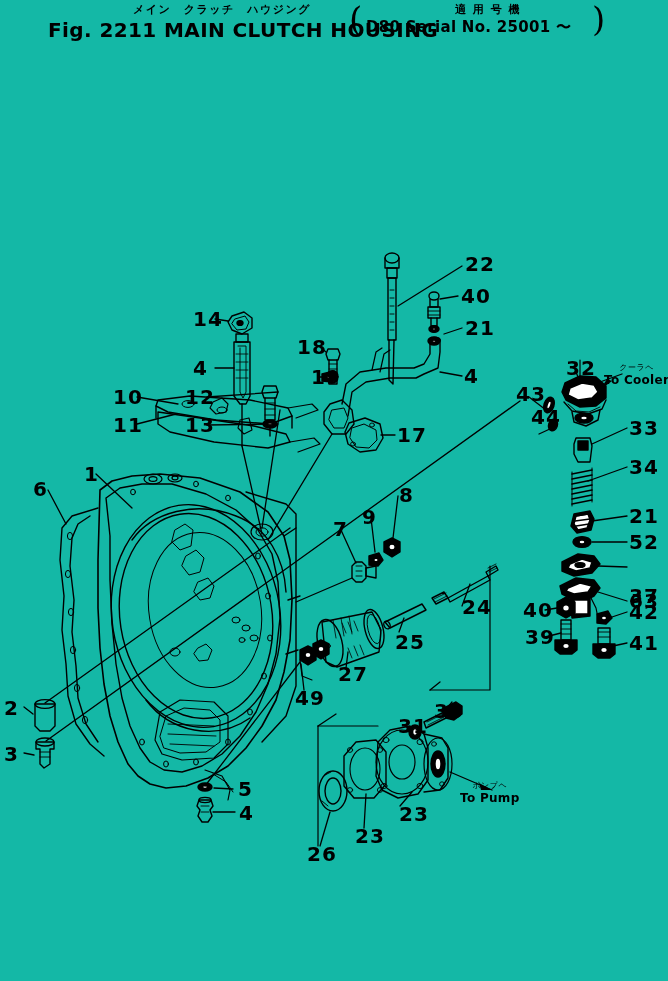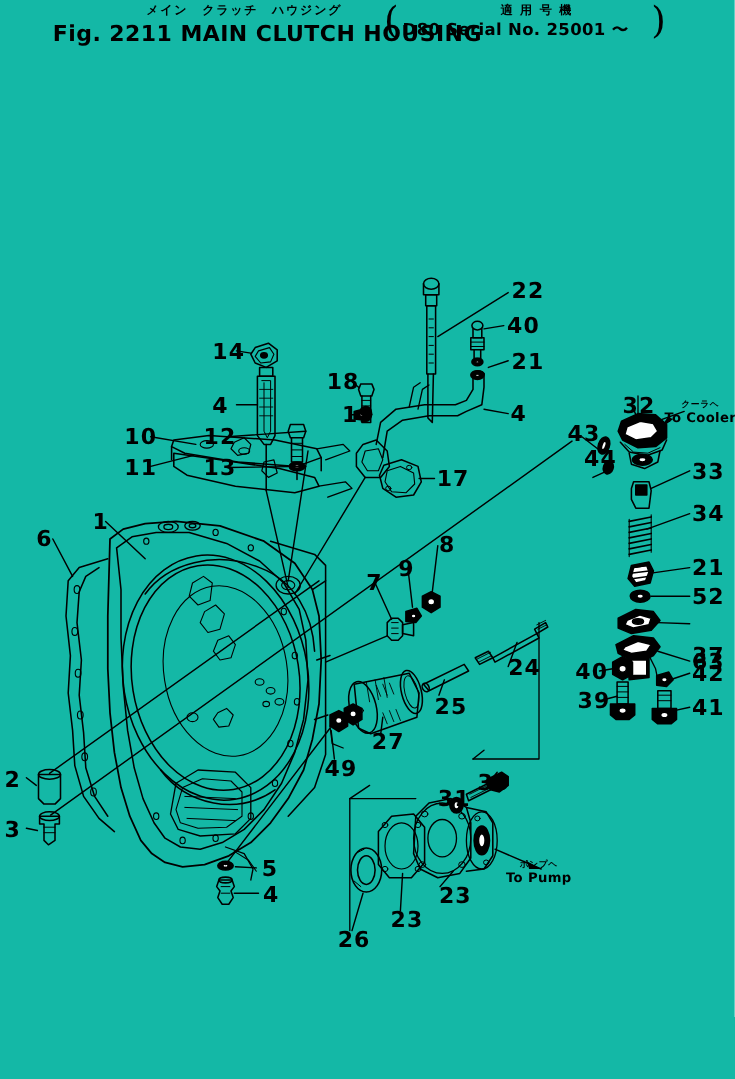--- a/index.html
+++ b/index.html
@@ -21,21 +21,21 @@
               font-family:"DejaVu Serif",serif;font-weight:400;}
   #paren-close{position:absolute;left:592px;top:2px;font-size:34px;line-height:34px;
                font-family:"DejaVu Serif",serif;font-weight:400;}
 
   
   .num{position:absolute;font-family:"DejaVu Sans",sans-serif;font-weight:bold;
        font-size:20px;line-height:16px;letter-spacing:1px;white-space:nowrap;}
 
   
   .annot{position:absolute;text-align:center;white-space:nowrap;}
-  .annot .a-jp{font-family:"DejaVu Sans",sans-serif;font-weight:bold;font-size:8px;
+  .annot .a-jp{font-family:"DejaVu Sans",sans-serif;font-weight:normal;font-size:8px;
                letter-spacing:.5px;display:block;}
   .annot .a-en{font-family:"DejaVu Sans",sans-serif;font-weight:bold;font-size:12px;
                letter-spacing:.3px;display:block;}
 
   #art{position:absolute;left:0;top:0;}
   svg{display:block;}
 </style>
 </head>
 <body>
 

